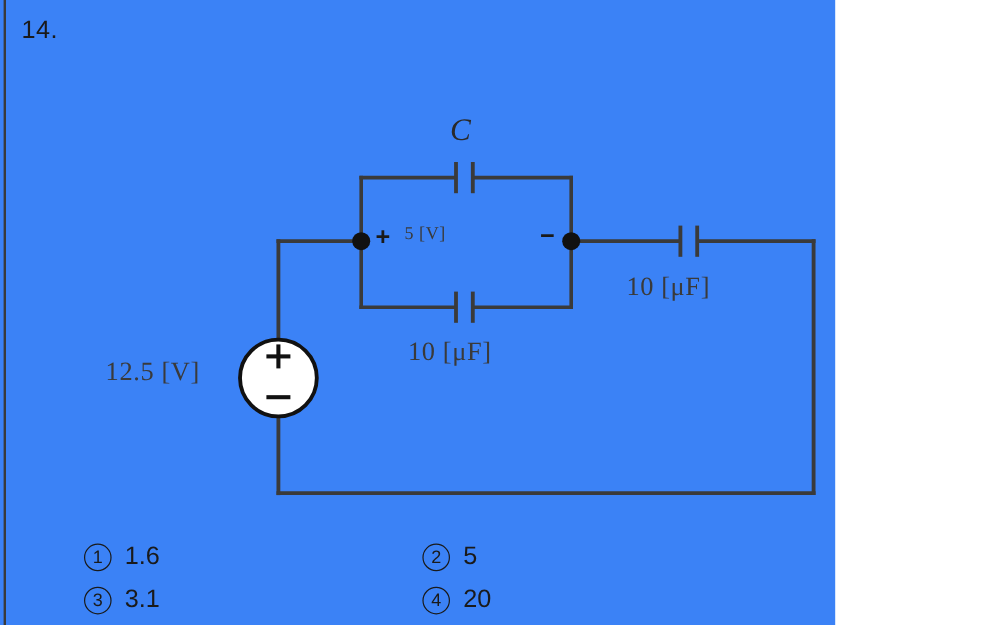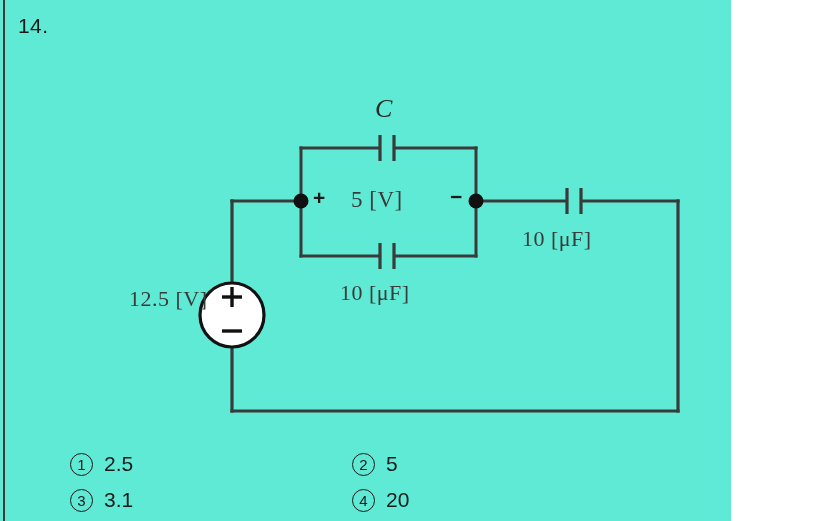--- a/index.html
+++ b/index.html
@@ -4,25 +4,24 @@
 <style>
   html, body {
     margin: 0;
     padding: 0;
     background: #ffffff;
   }
   #page {
     position: relative;
     width: 696px;
     height: 521px;
-    background: #5eead4;
+    background: #3b82f6;
     overflow: hidden;
     font-family: "Liberation Sans", sans-serif;
     color: #1a1a1a;
-    padding-left: 35px;
   }
   
   .left-rule {
     position: absolute;
     left: 3px;
     top: 0;
     width: 2px;
     height: 521px;
     background: #3a3a3a;
   }
@@ -151,40 +150,40 @@
       <g>
         <circle cx="232" cy="315" r="32" fill="#ffffff" stroke="#111111" stroke-width="3.2"></circle>
         <g stroke="#111111" stroke-width="3.4" stroke-linecap="butt">
           <line x1="222" y1="297" x2="242" y2="297"></line>
           <line x1="232" y1="287" x2="232" y2="307"></line>
           <line x1="222" y1="331" x2="242" y2="331"></line>
         </g>
       </g>
     </svg>
 
-    <div style="position:absolute;left:88px;top:286px;font-family:'Liberation Serif',serif;font-size:22px;color:#3a3a3a;letter-spacing:0.5px;margin-left:41px;">12.5 [V]</div>
+    <div style="position:absolute;left:88px;top:297px;font-family:'Liberation Serif',serif;font-size:22px;color:#3a3a3a;letter-spacing:0.5px;">12.5 [V]</div>
 
     <div style="position:absolute;left:375px;top:94px;font-family:'Liberation Serif',serif;font-style:italic;font-size:26px;color:#2a2a2a;">C</div>
 
     <div style="position:absolute;left:313px;top:186px;font-family:'Liberation Sans',sans-serif;font-size:21px;font-weight:bold;color:#1a1a1a;">+</div>
 
-    <div style="position:absolute;left:351px;top:187px;font-family:'Liberation Serif',serif;font-size:23px;color:#3a3a3a;letter-spacing:0.5px;text-align:right;">5 [V]</div>
+    <div style="position:absolute;left:337px;top:187px;font-family:'Liberation Serif',serif;font-size:15px;color:#3a3a3a;letter-spacing:0.5px;text-align:right;">5 [V]</div>
 
     <div style="position:absolute;left:450px;top:185px;font-family:'Liberation Sans',sans-serif;font-size:21px;font-weight:bold;color:#1a1a1a;">−</div>
 
     <div style="position:absolute;left:340px;top:280px;font-family:'Liberation Serif',serif;font-size:22px;color:#3a3a3a;letter-spacing:0.5px;">10 [μF]</div>
 
     <div style="position:absolute;left:522px;top:226px;font-family:'Liberation Serif',serif;font-size:22px;color:#3a3a3a;letter-spacing:0.5px;">10 [μF]</div>
   </div>
 
   <div class="options">
     <div class="opt-row">
       <div class="opt first">
         <span class="opt-marker">1</span>
-        <span class="opt-text">2.5</span>
+        <span class="opt-text">1.6</span>
       </div>
       <div class="opt">
         <span class="opt-marker">2</span>
         <span class="opt-text">5</span>
       </div>
     </div>
     <div class="opt-row">
       <div class="opt first">
         <span class="opt-marker">3</span>
         <span class="opt-text">3.1</span>

